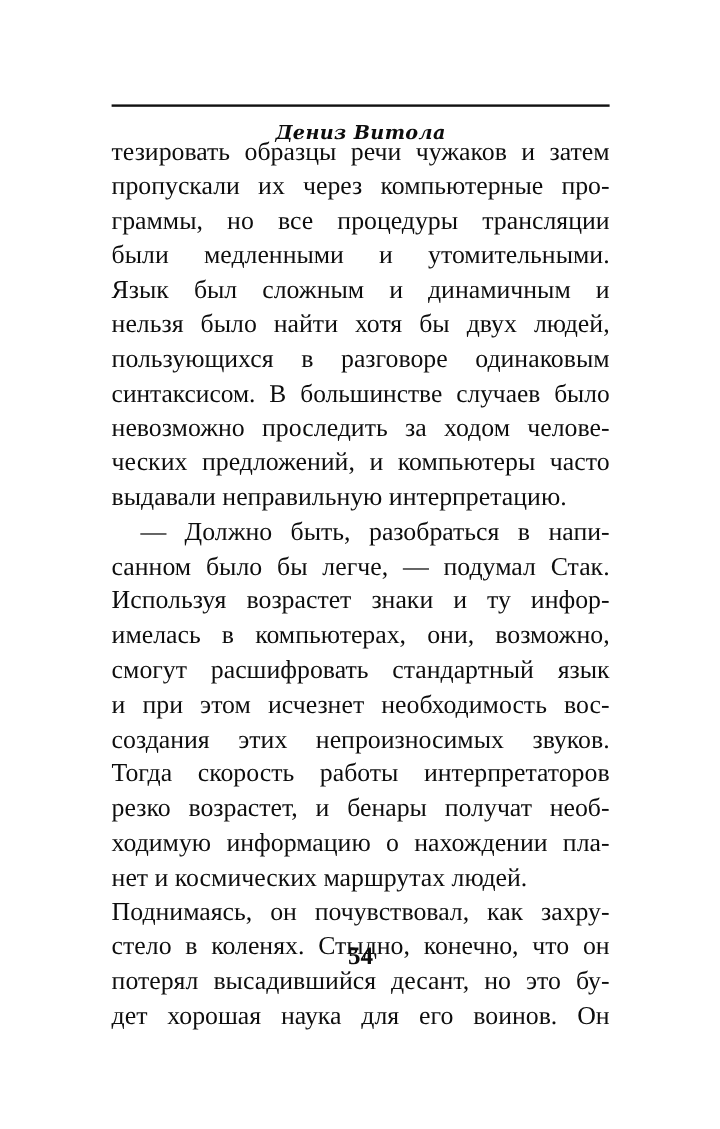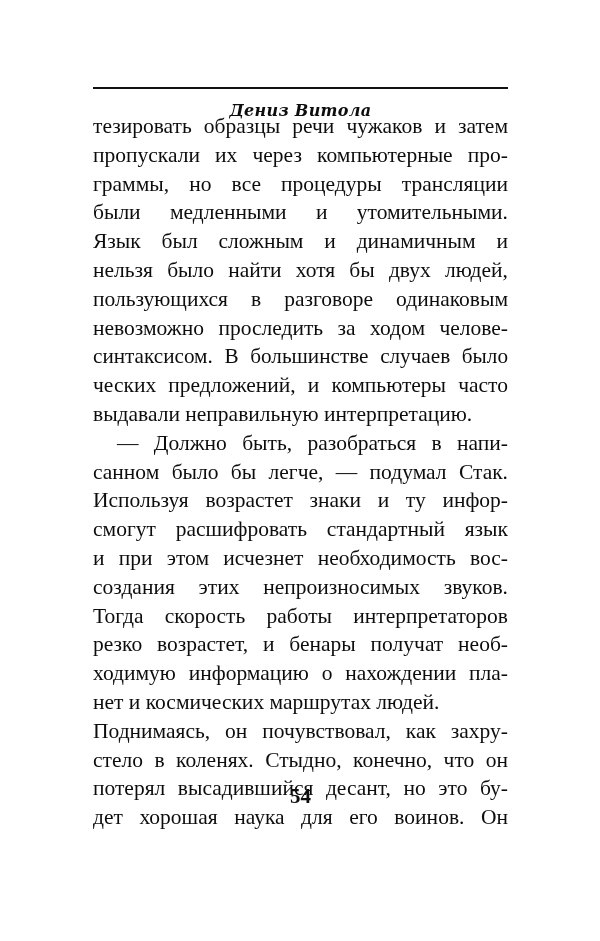--- a/index.html
+++ b/index.html
@@ -86,27 +86,28 @@
   <div class="head-rule"></div>
 
   <div class="body-text" id="body-text">
       <span class="line">тезировать образцы речи чужаков и затем</span>
       <span class="line">пропускали их через компьютерные про-</span>
       <span class="line">граммы, но все процедуры трансляции</span>
       <span class="line">были медленными и утомительными.</span>
       <span class="line">Язык был сложным и динамичным и</span>
       <span class="line">нельзя было найти хотя бы двух людей,</span>
       <span class="line">пользующихся в разговоре одинаковым</span>
+      <span class="line" style="font-size: 21.1936px;">синтаксисом. В большинстве случаев было</span>
       <span class="line">невозможно проследить за ходом челове-</span>
-      <span class="line" style="font-size: 21.1936px;">синтаксисом. В большинстве случаев было</span>
       <span class="line">ческих предложений, и компьютеры часто</span>
       <span class="line last">выдавали неправильную интерпретацию.</span>
       <span class="line indent">— Должно быть, разобраться в напи-</span>
       <span class="line">санном было бы легче, — подумал Стак.</span>
       <span class="line">Используя возрастет знаки и ту инфор-</span>
+      <span class="line">имелась в компьютерах, они, возможно,</span>
       <span class="line">смогут расшифровать стандартный язык</span>
       <span class="line">и при этом исчезнет необходимость вос-</span>
       <span class="line">создания этих непроизносимых звуков.</span>
       <span class="line">Тогда скорость работы интерпретаторов</span>
       <span class="line">резко возрастет, и бенары получат необ-</span>
       <span class="line">ходимую информацию о нахождении пла-</span>
       <span class="line last">нет и космических маршрутах людей.</span>
       <span class="line">Поднимаясь, он почувствовал, как захру-</span>
       <span class="line">стело в коленях. Стыдно, конечно, что он</span>
       <span class="line">потерял высадившийся десант, но это бу-</span>

